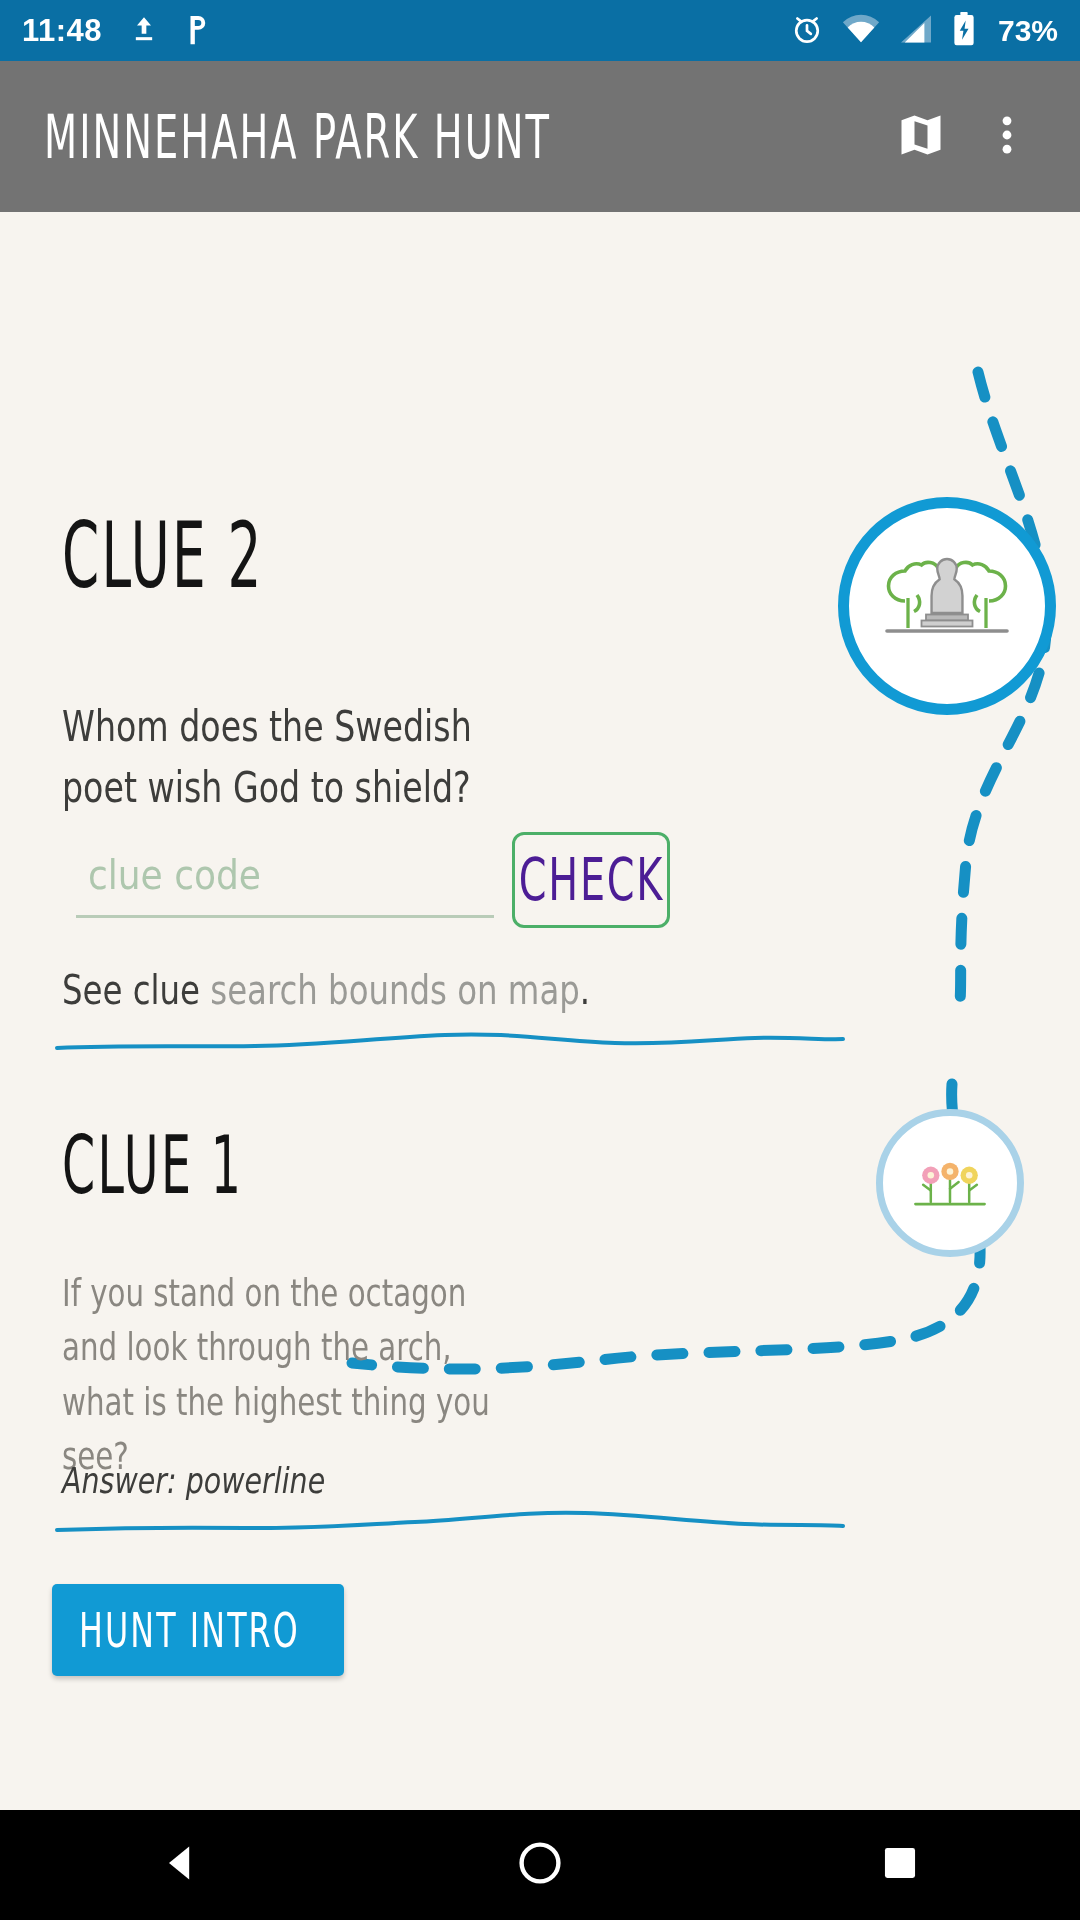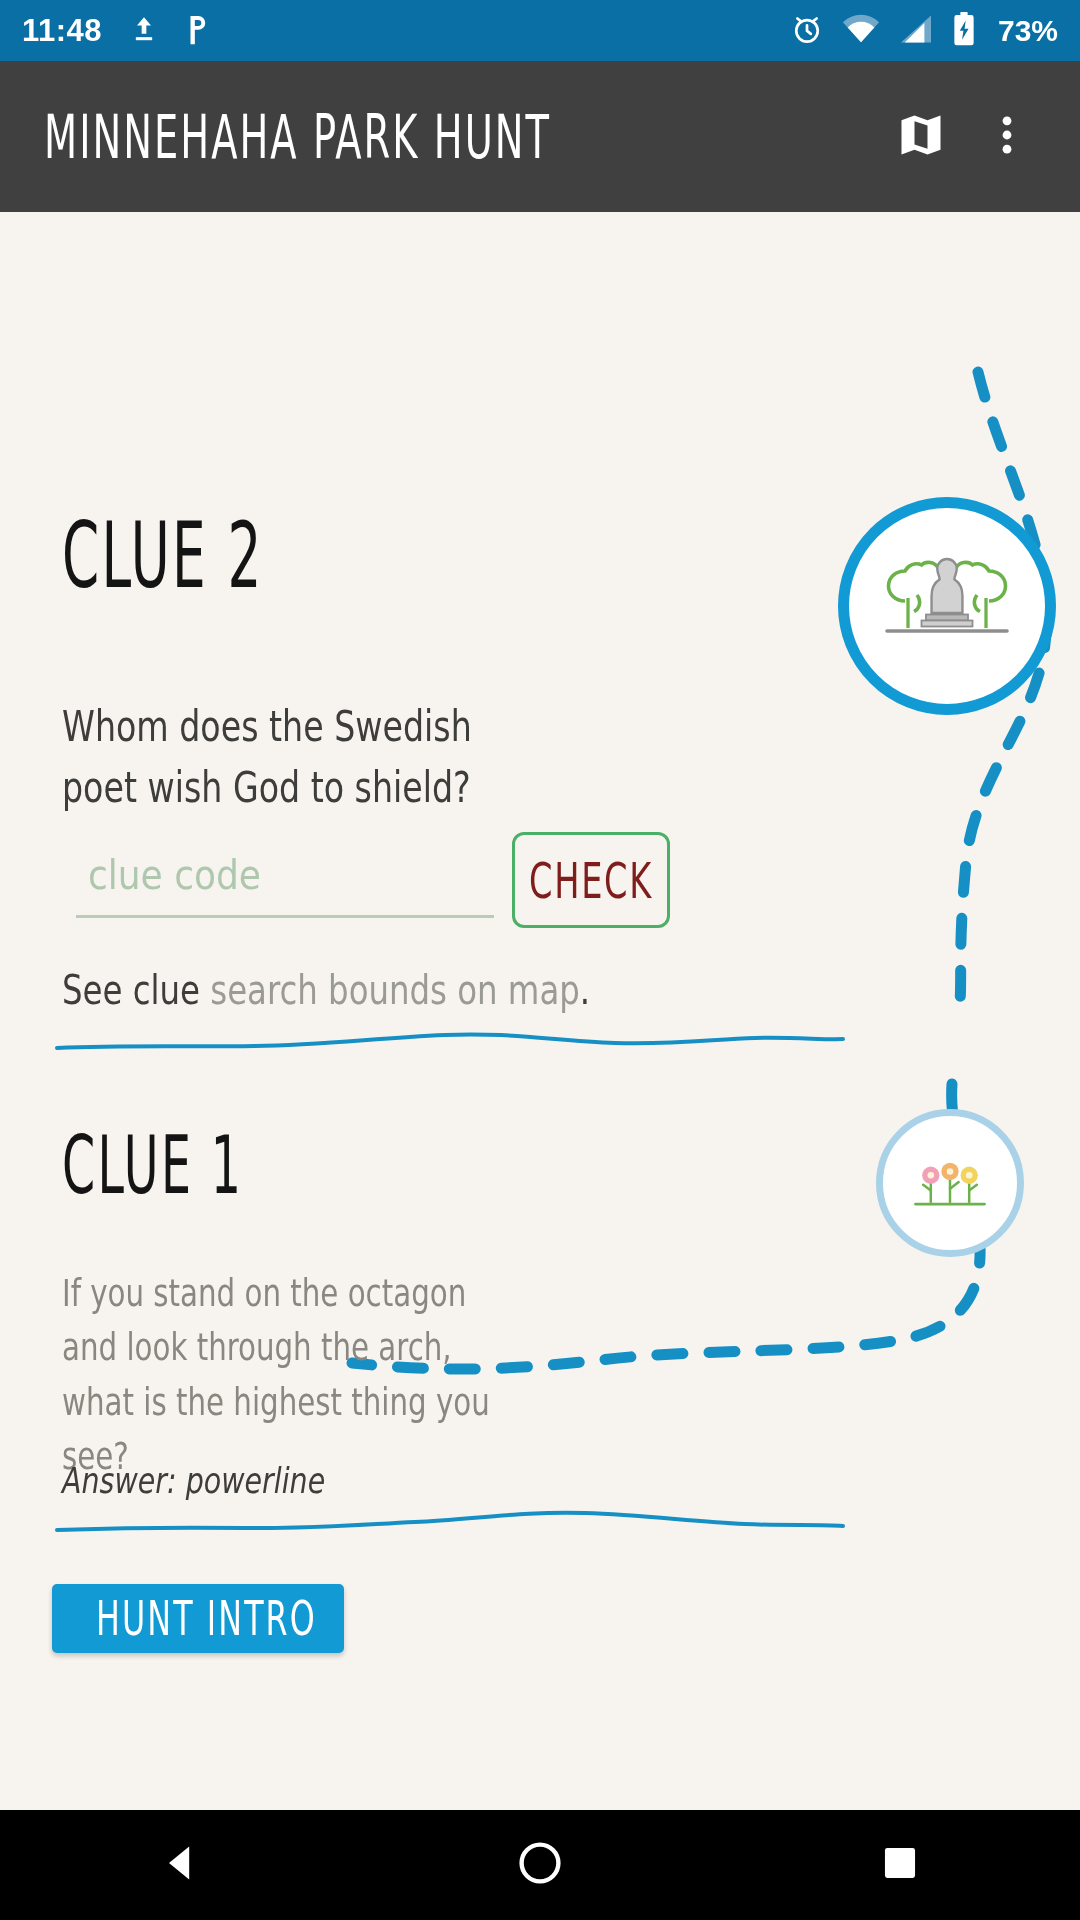--- a/index.html
+++ b/index.html
@@ -24,21 +24,21 @@
   .sb-time{font-size:31px;font-weight:700;letter-spacing:.5px;line-height:1;}
   .sb-left-icons{display:flex;align-items:center;gap:26px;margin-left:28px;}
   .sb-spacer{flex:1;}
   .sb-right-icons{display:flex;align-items:center;gap:18px;}
   .sb-battpct{font-size:30px;font-weight:700;margin-left:4px;}
   .ic{display:block;}
 
   
   .appbar{
     height:151px;flex:0 0 151px;
-    background:#404040;
+    background:#737373;
     display:flex;align-items:center;
     padding:0 30px 0 44px;
     position:relative;z-index:4;
   }
   .appbar-title{
     color:#ffffff;
     font-family:"DejaVu Sans Condensed","Liberation Sans Narrow","Liberation Sans",sans-serif;
     font-size:52px;
     font-weight:400;
     letter-spacing:2.5px;
@@ -107,23 +107,23 @@
     box-sizing:border-box;
     outline:none;
   }
   .clue-input::placeholder{color:#aec7ae;opacity:1;}
   .check-btn{
     position:absolute;left:450px;top:0;
     width:158px;height:96px;
     border:3px solid #4caf68;
     border-radius:12px;
     background:transparent;
-    color:#7f1d1d;
-    font-family:"DejaVu Sans Condensed","Liberation Sans Narrow","Liberation Sans",sans-serif;
-    font-size:44px;letter-spacing:2px;
+    color:#4c1d95;
+    font-family:"DejaVu Sans Condensed","Liberation Sans Narrow","Liberation Sans",sans-serif;
+    font-size:52px;letter-spacing:2px;
     text-transform:uppercase;
     display:flex;align-items:center;justify-content:center;
     cursor:pointer;
   }
   .check-btn span{transform:scaleX(.85) scaleY(1.12);display:block;}
 
   
   #see-clue-line{
     position:absolute;left:62px;top:755px;
     font-family:"DejaVu Sans Condensed","Liberation Sans Narrow","Liberation Sans",sans-serif;
@@ -133,24 +133,24 @@
   #see-clue-line .lnk{color:#9a9a96;}
 
   
   .divider{position:absolute;left:55px;width:790px;height:40px;}
   #divider-1{top:810px;}
   #divider-2{top:1288px;}
 
   
   .hunt-intro{
     position:absolute;left:52px;top:1372px;
-    width:292px;height:69px;
+    width:292px;height:92px;
     background:#119ad4;
     border-radius:5px;
-    display:flex;align-items:center;justify-content:flex-end;
+    display:flex;align-items:center;justify-content:flex-start;
     box-shadow:0 3px 5px rgba(0,0,0,.20);
     cursor:pointer;border:none;
   }
   .hunt-intro span{
     color:#ffffff;
     font-family:"DejaVu Sans Condensed","Liberation Sans Narrow","Liberation Sans",sans-serif;
     font-size:42px;letter-spacing:2.5px;text-transform:uppercase;
     transform:scaleX(.84) scaleY(1.16);display:block;
   }
 

